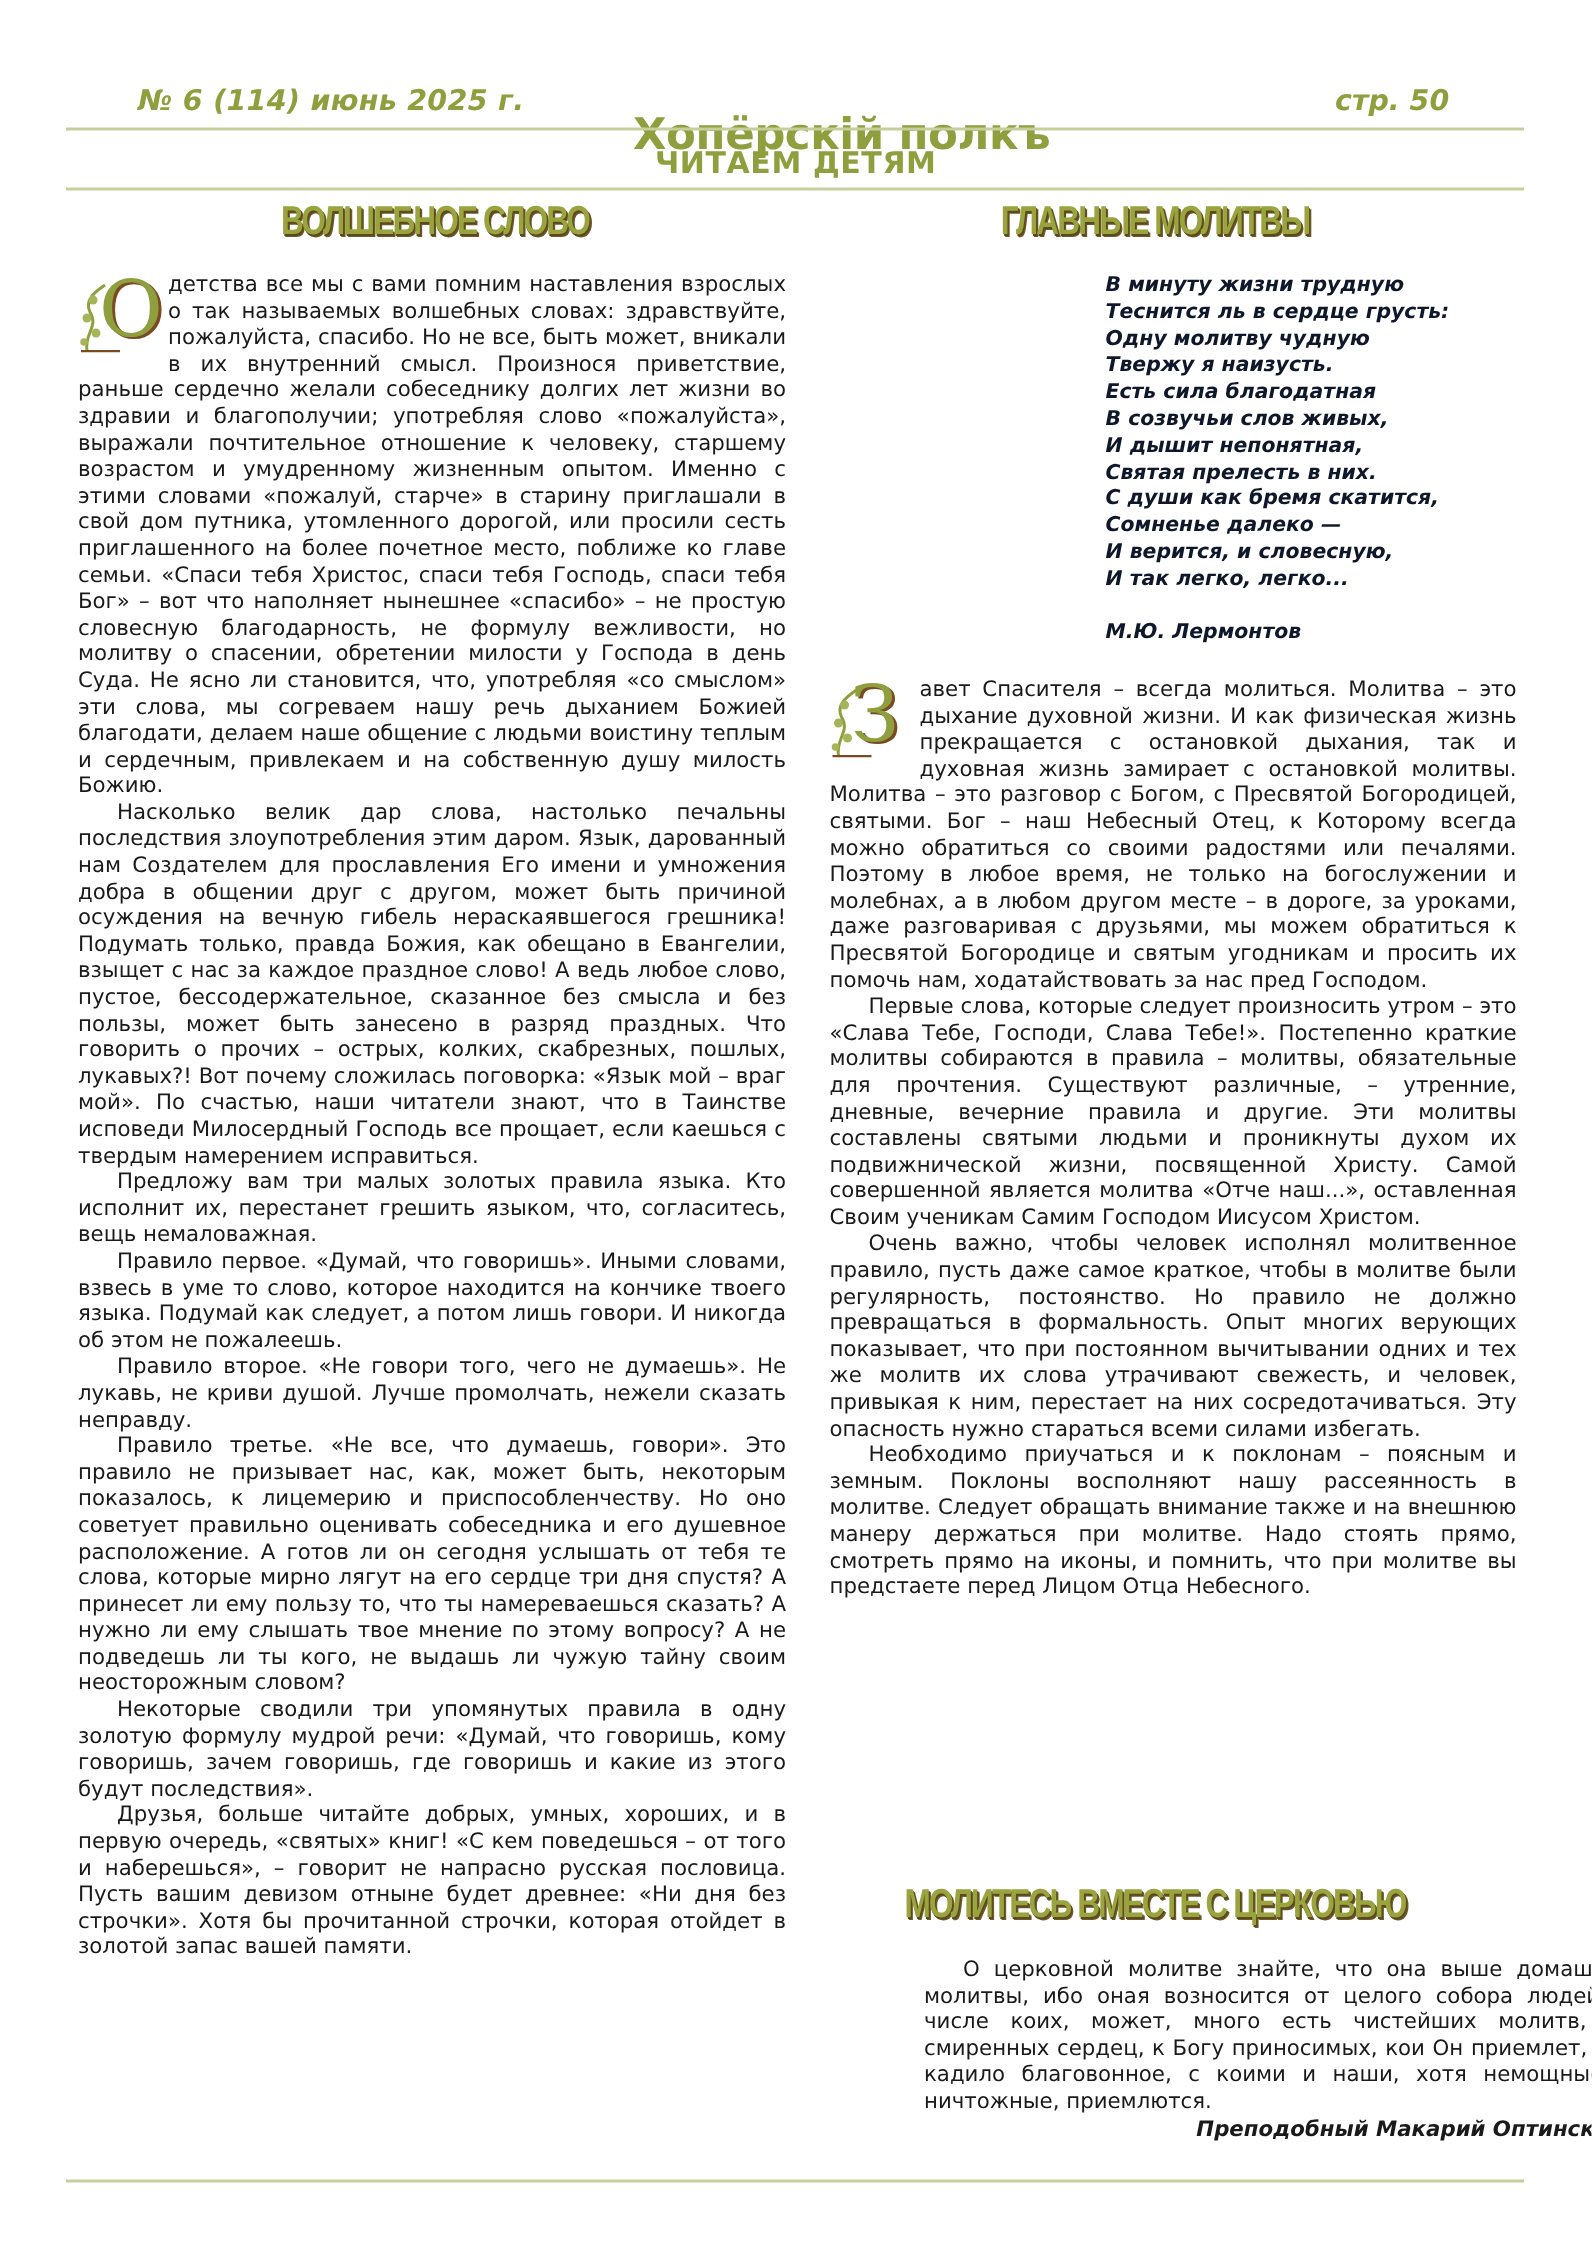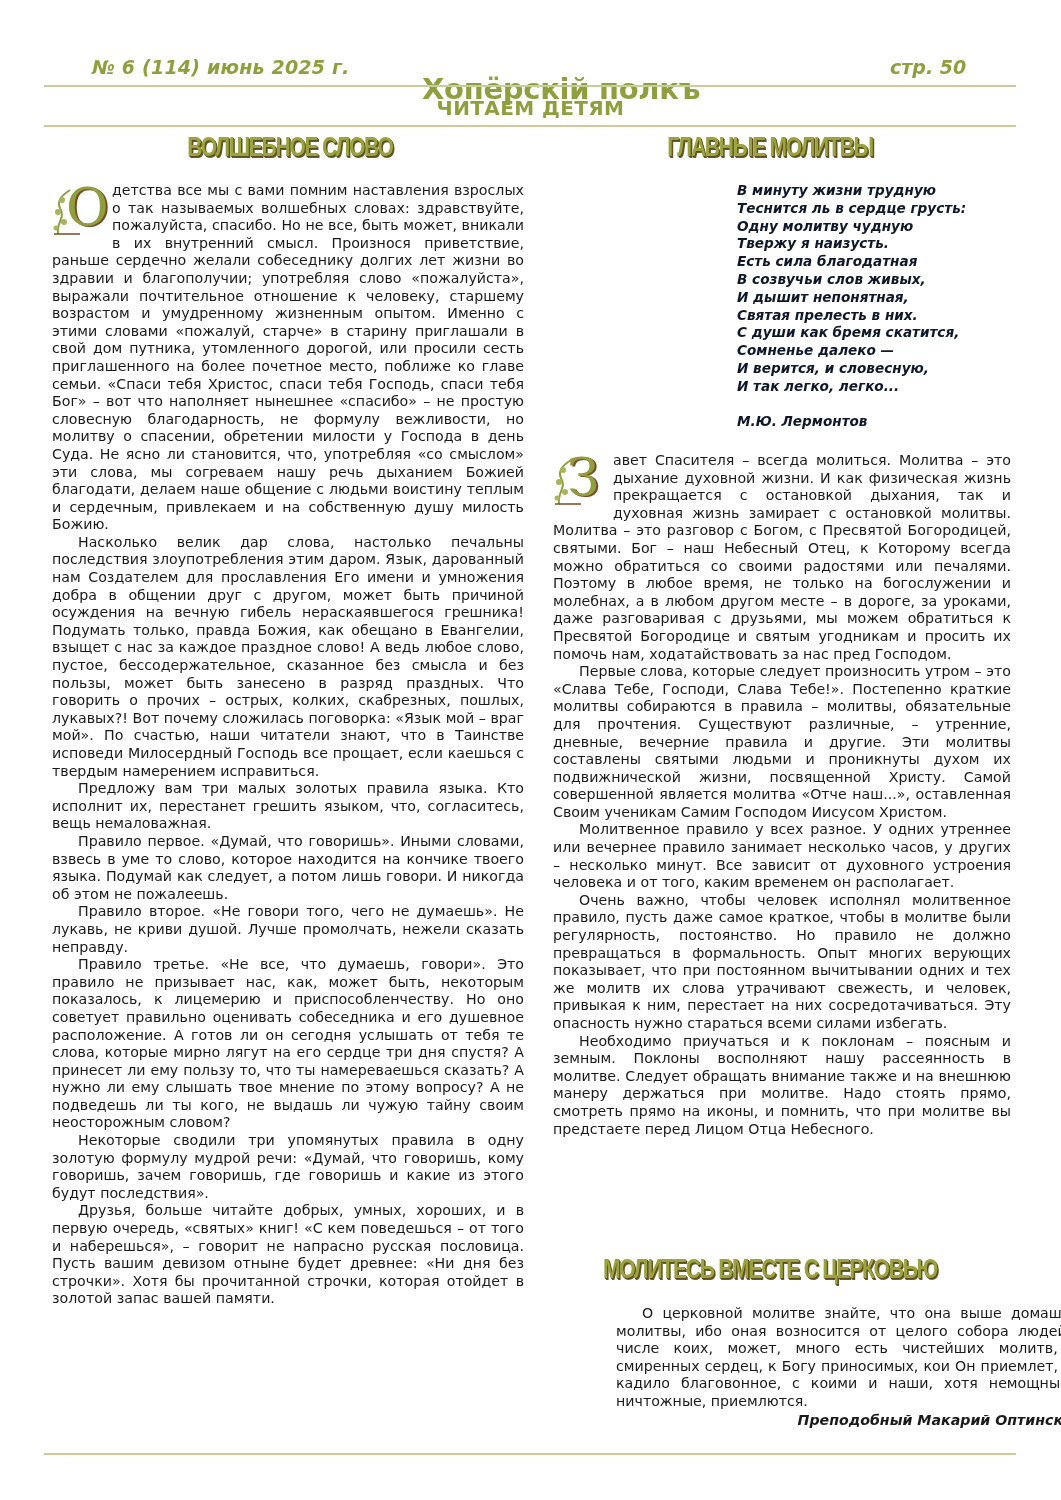--- a/index.html
+++ b/index.html
@@ -94,21 +94,20 @@
       <circle cx="10" cy="12" r="3" fill="#a8b45a"></circle>
         <circle cx="6" cy="24" r="3" fill="#a8b45a"></circle>
       <circle cx="12" cy="34" r="3" fill="#a8b45a"></circle>
         <circle cx="4" cy="40" r="2.5" fill="#a8b45a"></circle>
       <path d="M2 46 L28 46" stroke="#7a4b22" stroke-width="1.5"></path>
     </svg>
     <span class="letter">З</span>
   </div>
   <p class="noindent">авет Спасителя – всегда молиться. Молитва – это дыхание духовной жизни. И как физическая жизнь прекращается с остановкой дыхания, так и духовная жизнь замирает с остановкой молитвы. Молитва – это разговор с Богом, с Пресвятой Богородицей, святыми. Бог – наш Небесный Отец, к Которому всегда можно обратиться со своими радостями или печалями. Поэтому в любое время, не только на богослужении и молебнах, а в любом другом месте – в дороге, за уроками, даже разговаривая с друзьями, мы можем обратиться к Пресвятой Богородице и святым угодникам и просить их помочь нам, ходатайствовать за нас пред Господом.</p>
   <p>Первые слова, которые следует произносить утром – это «Слава Тебе, Господи, Слава Тебе!». Постепенно краткие молитвы собираются в правила – молитвы, обязательные для прочтения. Существуют различные, – утренние, дневные, вечерние правила и другие. Эти молитвы составлены святыми людьми и проникнуты духом их подвижнической жизни, посвященной Христу. Самой совершенной является молитва «Отче наш...», оставленная Своим ученикам Самим Господом Иисусом Христом.</p>
-  <p>Молитвенное правило у всех разное. У одних утреннее или вечернее правило занимает несколько часов, у других – несколько минут. Все зависит от духовного устроения человека и от того, каким временем он располагает.</p>
   <p>Очень важно, чтобы человек исполнял молитвенное правило, пусть даже самое краткое, чтобы в молитве были регулярность, постоянство. Но правило не должно превращаться в формальность. Опыт многих верующих показывает, что при постоянном вычитывании одних и тех же молитв их слова утрачивают свежесть, и человек, привыкая к ним, перестает на них сосредотачиваться. Эту опасность нужно стараться всеми силами избегать.</p>
   <p>Необходимо приучаться и к поклонам – поясным и земным. Поклоны восполняют нашу рассеянность в молитве. Следует обращать внимание также и на внешнюю манеру держаться при молитве. Надо стоять прямо, смотреть прямо на иконы, и помнить, что при молитве вы предстаете перед Лицом Отца Небесного.</p>
 </div>
 
 <div class="headline" style="left:520px; width:500px; top:1254px;">МОЛИТЕСЬ ВМЕСТЕ С ЦЕРКОВЬЮ</div>
 
 <div class="col" style="left:568px; top:1305px; width:473px;margin-left:48px;">
   <p>О церковной молитве знайте, что она выше домашней молитвы, ибо оная возносится от целого собора людей, в числе коих, может, много есть чистейших молитв, от смиренных сердец, к Богу приносимых, кои Он приемлет, яко кадило благовонное, с коими и наши, хотя немощные и ничтожные, приемлются.</p>
   <div class="signature" style="padding-right:6px;">Преподобный Макарий Оптинский</div>
 </div>

